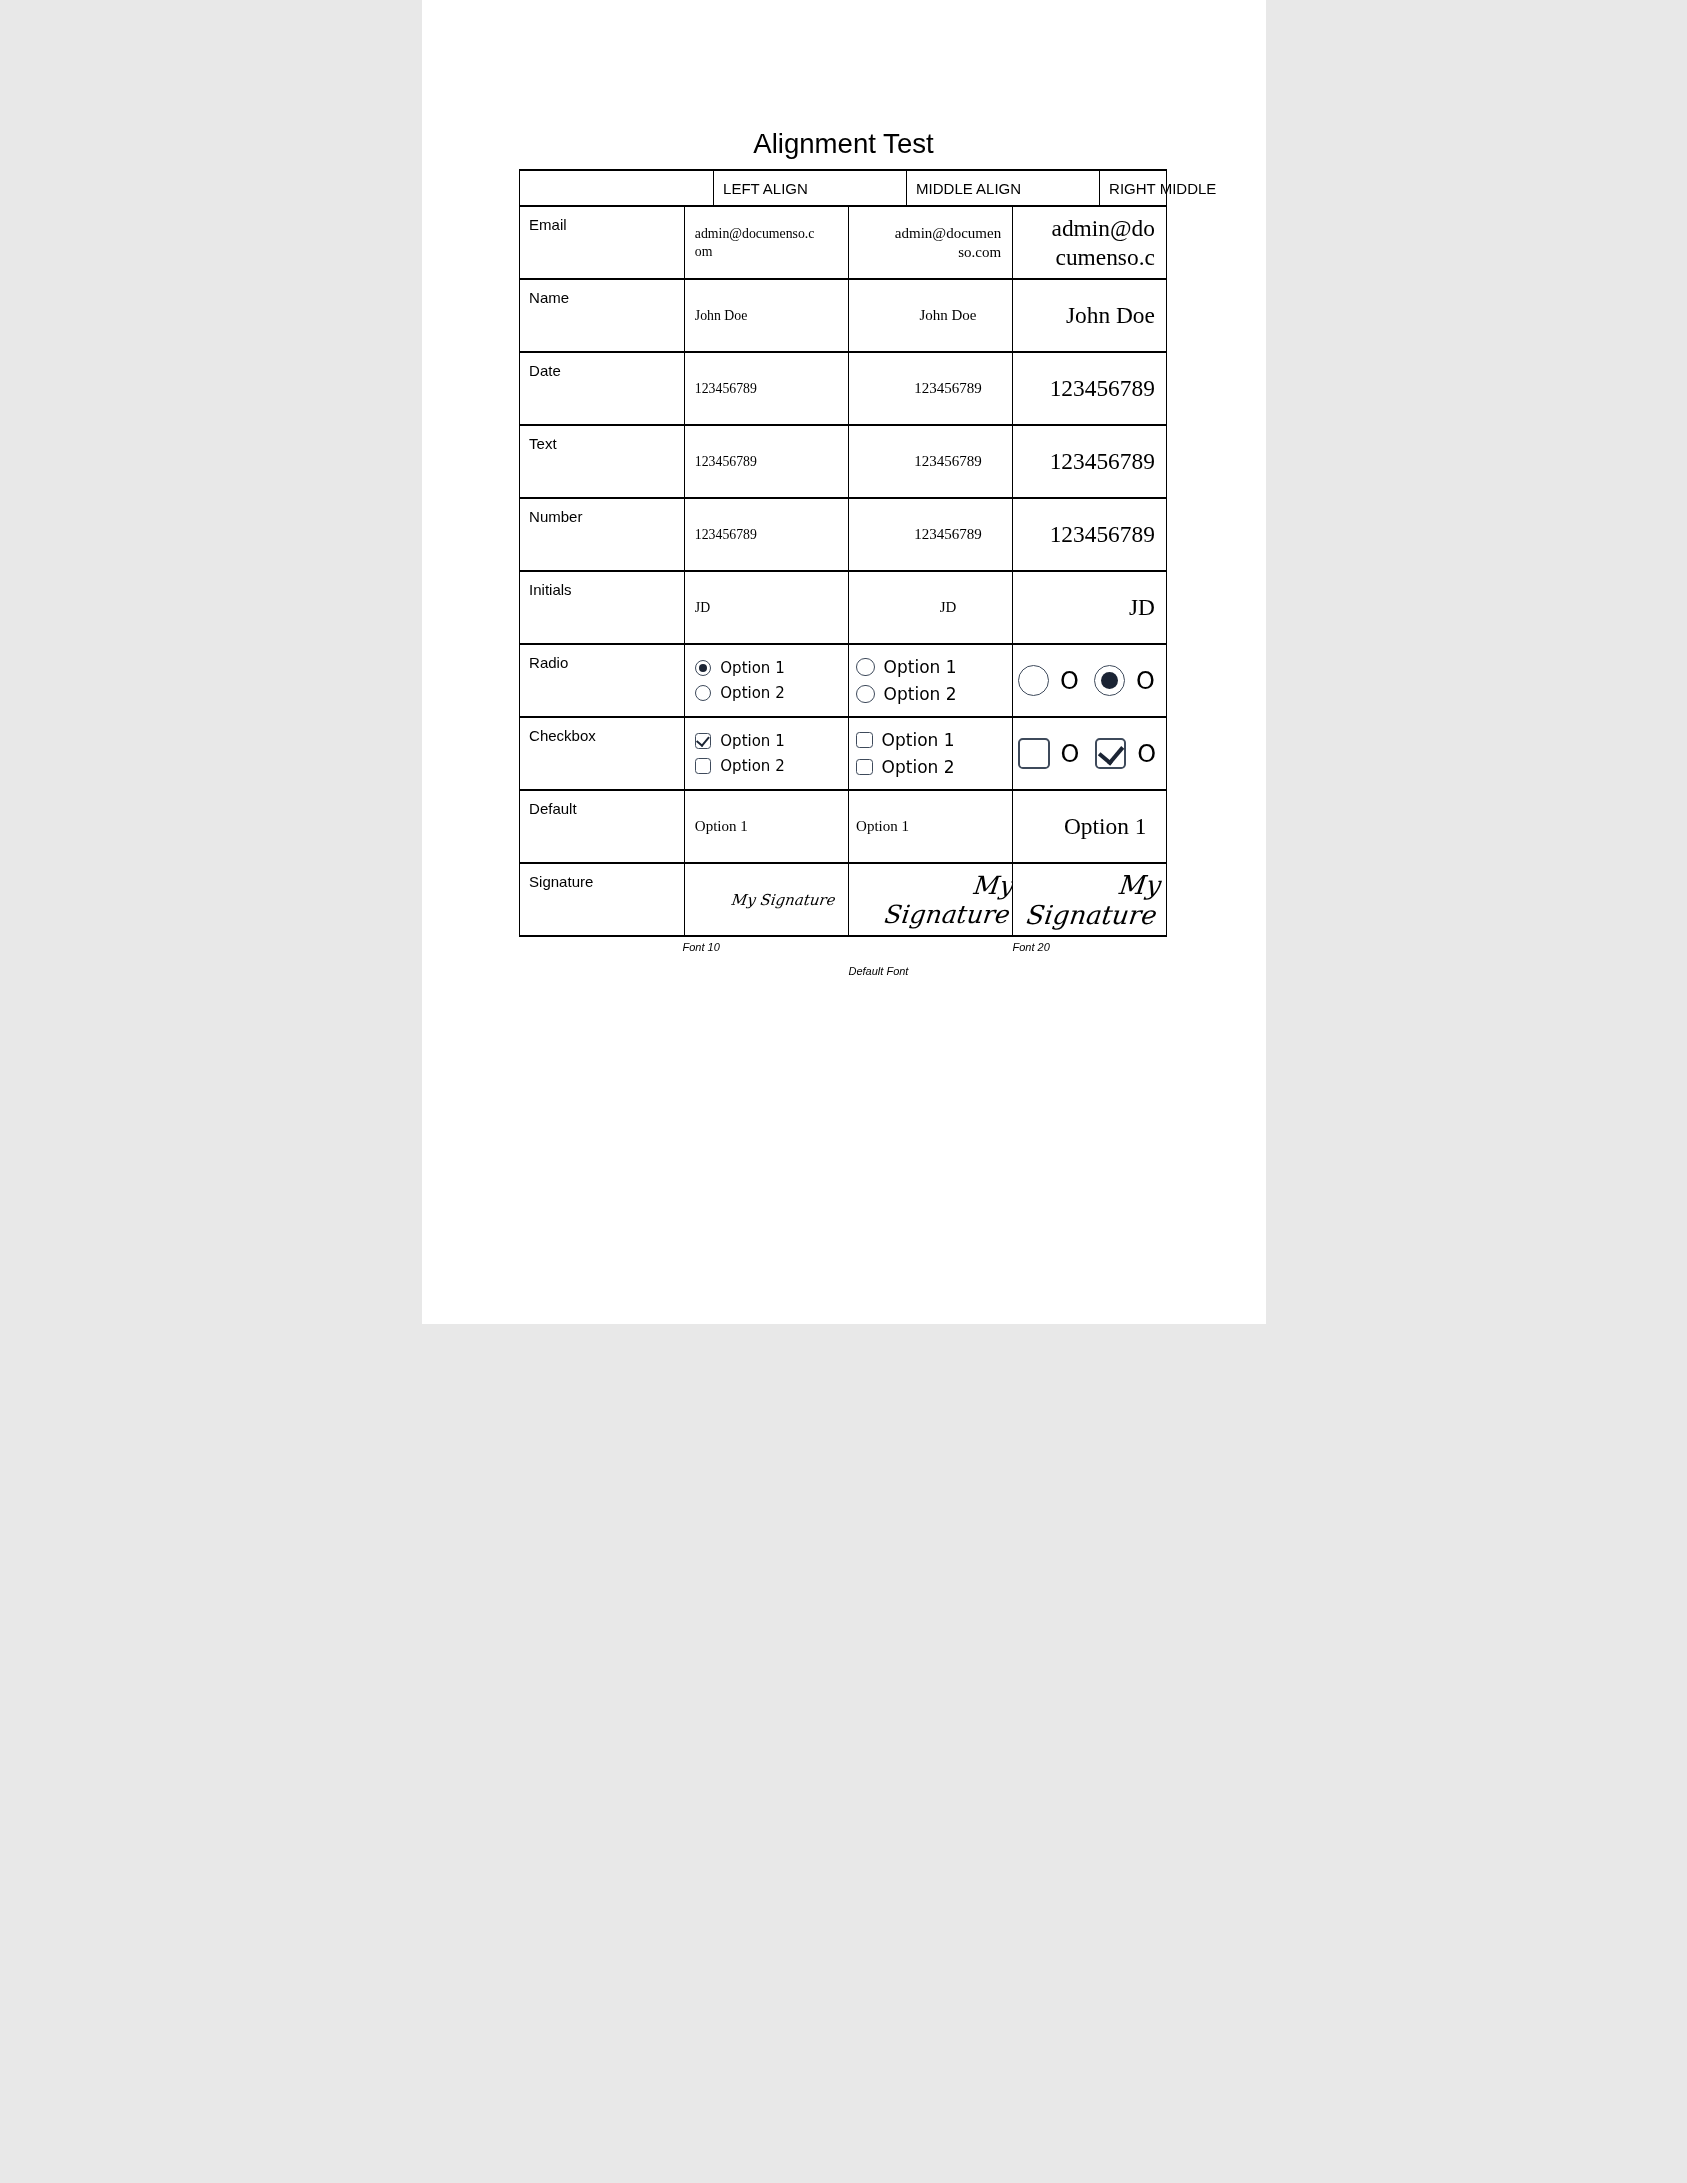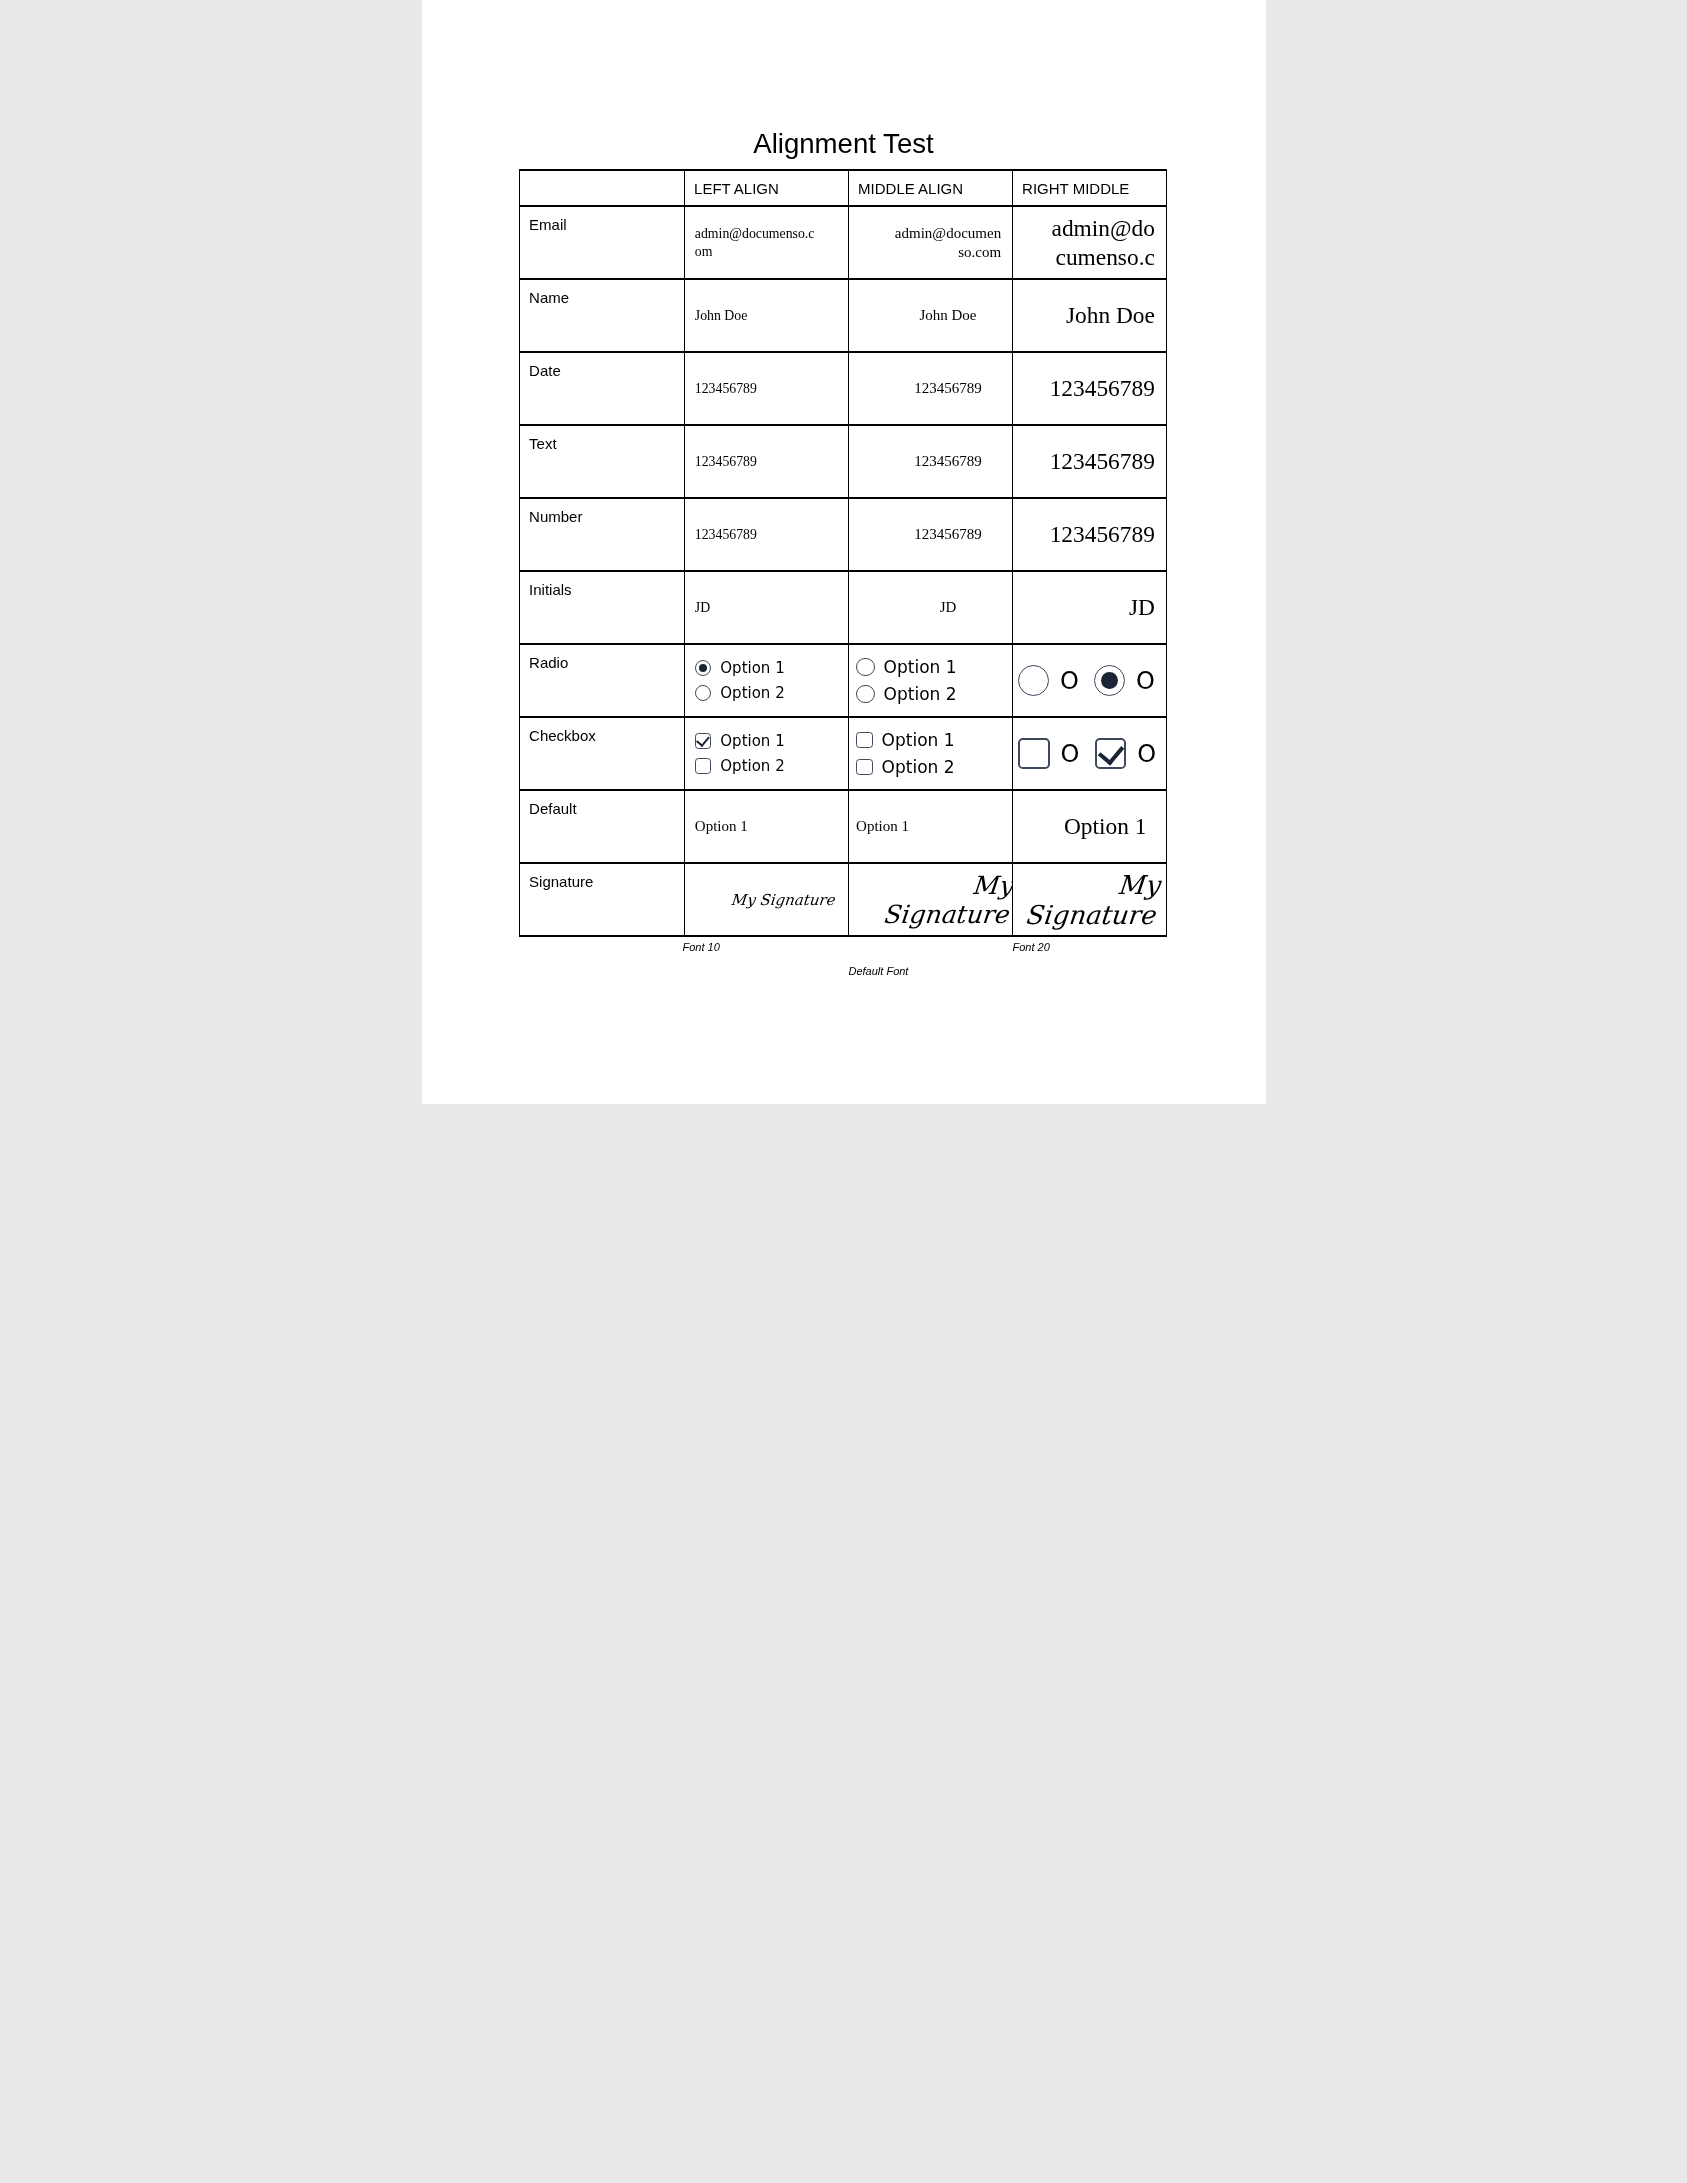--- a/index.html
+++ b/index.html
@@ -1,28 +1,28 @@
 <!DOCTYPE html>
 <html style="font-size:11px"><head>
 <meta charset="utf-8">
 <style>
   html,body{margin:0;padding:0;background:#e8e8e8;}
-  #page{position:relative;width:844px;height:1104px;background:#ffffff;margin:0 auto;
+  #page{position:relative;width:844px;height:1324px;background:#ffffff;margin:0 auto;
         font-family:"Liberation Sans",sans-serif;color:#000;overflow:hidden;}
 
   
   #title{position:absolute;top:128px;left:0;width:100%;text-align:center;
          font-size:27.6px;font-weight:500;letter-spacing:0px;}
 
   
   #tbl{position:absolute;left:97px;top:169px;width:648px;box-sizing:border-box;
        border:2.1px solid #000;border-left-width:1.4px;border-right-width:1.4px;}
   .row{display:grid;grid-template-columns:164px 164px 164px 153px;height:73px;
        box-sizing:border-box;}
-  .row.hdr{height:34px;}
+  .row.hdr{height:34px;gap:29px;}
   .row + .row{border-top:2.1px solid #000;}
   .cell{position:relative;display:flex;align-items:center;box-sizing:border-box;overflow:hidden;}
   .c2,.c3,.c4{border-left:1.4px solid #000;}
 
   
   .hcell{font-size:15px;padding-left:9.6px;}
   .labelcell{align-items:flex-start;padding:9px 0 0 9.6px;font-size:15px;}
 
   
   .val{font-family:Liberation Serif, serif;line-height:1.25;}

